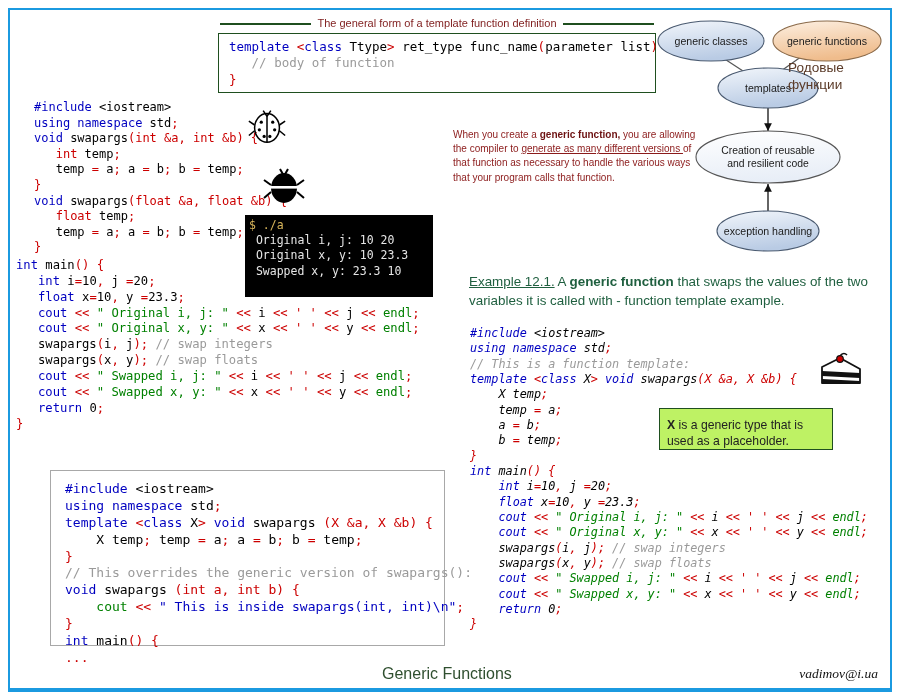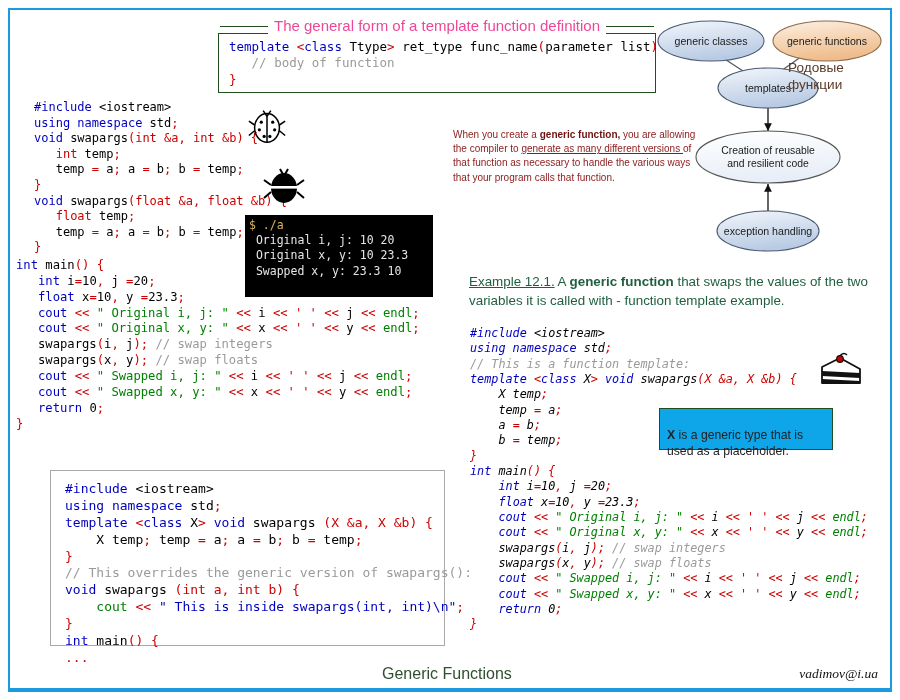--- a/index.html
+++ b/index.html
@@ -32,21 +32,21 @@
 
   
   #top-template-box {
     position:absolute; left:218px; top:33px; width:438px; height:60px;
     border:1.5px solid #1f4f1f;
     background:#fff;
   }
   #top-template-box .code { font-size:12.5px; padding:5px 0 0 10px; }
   #top-title-wrap {
     position:absolute; left:218px; top:17px; width:438px;
-    text-align:center; font-size:15px; color:#ec4899; background:transparent;
+    text-align:center; font-size:11px; color:#7f1d1d; background:transparent;
   }
   #top-title-wrap .ttl { background:#fff; padding:0 6px; position:relative; z-index:2;}
   #top-title-wrap::before{
     content:""; position:absolute; left:2px; right:2px; top:50%; height:1.5px;
     background:#1f4f1f; z-index:1;
   }
 
   
   #left-code-1 { position:absolute; left:16px; top:100px; font-size:12px;margin-left:18px; }
   #left-code-2 { position:absolute; left:16px; top:258px; font-size:12.2px; }
@@ -79,23 +79,23 @@
   }
   #example-caption .exnum { text-decoration:underline; }
   #example-caption b { font-weight:bold; }
 
   
   #right-code { position:absolute; left:470px; top:326px; font-size:11.8px;font-style:italic; }
 
   
   #x-callout {
     position:absolute; left:659px; top:408px; width:174px; height:42px;
-    border:1.5px solid #1f4f1f; background:#0ea5e9;
+    border:1.5px solid #1f4f1f; background:#bef264;
     font-size:12.2px; line-height:1.35; color:#222;
-    padding:18px 7px;
+    padding:8px 7px;
   }
   #x-callout b { font-weight:bold; }
 
   
   #cake-icon { position:absolute; left:814px; top:347px; width:52px; height:46px; }
 
   
   #bottom-code-box {
     position:absolute; left:50px; top:470px; width:395px; height:176px;
     border:1.2px solid #a8a8a8; background:#fff;

